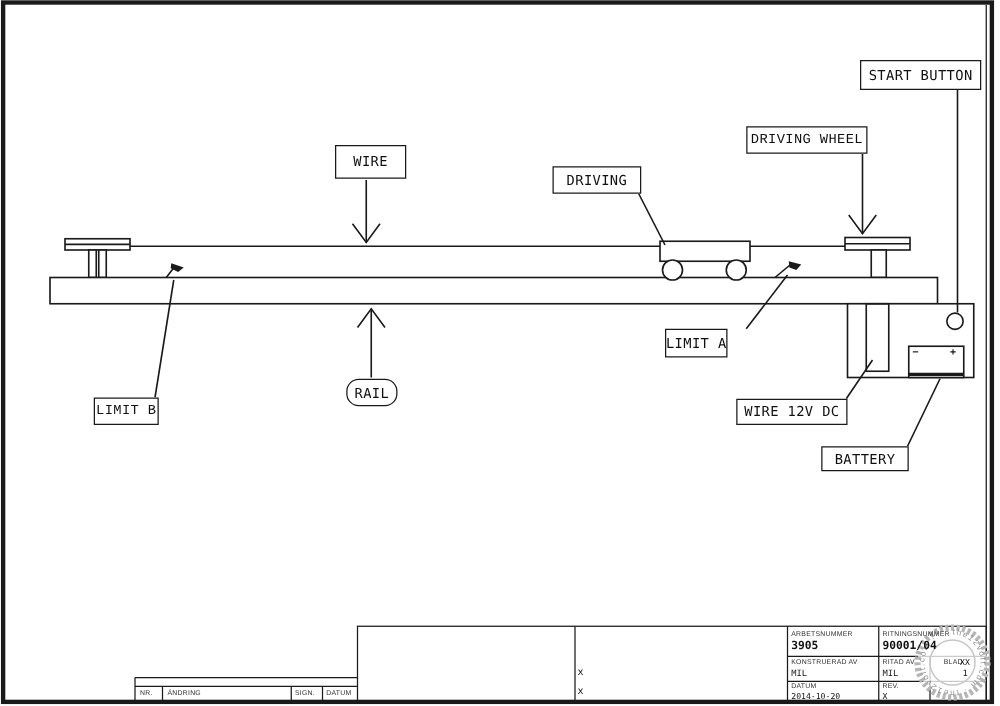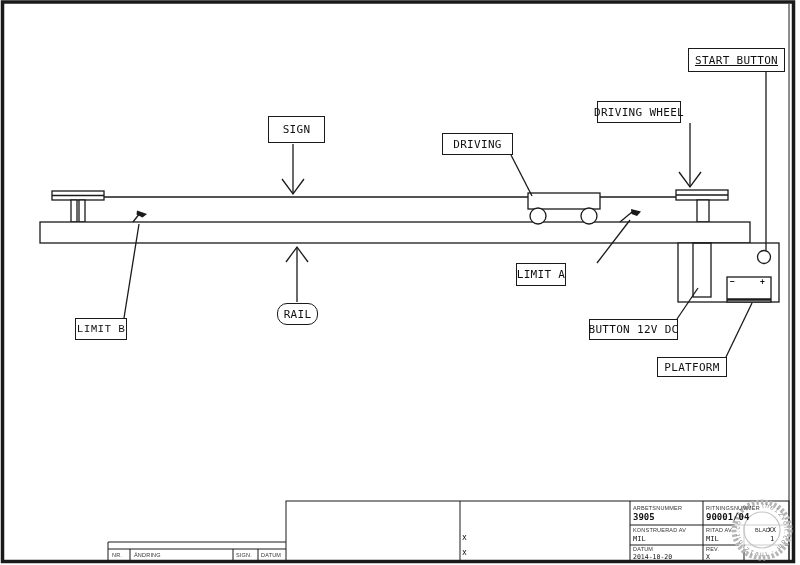--- a/index.html
+++ b/index.html
@@ -122,29 +122,29 @@
       <circle cx="762" cy="530" r="18" stroke="#c6c6c6" stroke-width="1.2"></circle>
       <defs>
         <path id="wm-ring" d="M 762,507.5 a 22.5,22.5 0 1 1 -0.01,0"></path>
       </defs>
       <text font-size="6.5" fill="#8f8f8f" stroke="none" letter-spacing="1.2" font-family="Liberation Sans, sans-serif">
         <textPath href="#wm-ring">the12volt.com · the12volt.com ·</textPath>
       </text>
     </g>
   </svg>
 
-  <div class="lbl" style="left:268px; top:116px; width:57px; height:27px;">SIGN</div>
+  <div class="lbl" style="left:268px; top:116px; width:57px; height:27px;">WIRE</div>
   <div class="lbl" style="left:442px; top:133px; width:71px; height:22px;">DRIVING</div>
-  <div class="lbl" style="left:597px; top:101px; width:84px; height:22px;">DRIVING WHEEL</div>
-  <div class="lbl" style="left:688px; top:48px; width:97px; height:24px;text-decoration:underline;">START BUTTON</div>
-  <div class="lbl" style="left:516px; top:263px; width:50px; height:23px;">LIMIT A</div>
+  <div class="lbl" style="left:597px; top:101px; width:97px; height:22px;font-family:Liberation Mono, monospace;">DRIVING WHEEL</div>
+  <div class="lbl" style="left:688px; top:48px; width:97px; height:24px;">START BUTTON</div>
+  <div class="lbl" style="left:532px; top:263px; width:50px; height:23px;">LIMIT A</div>
   <div class="lbl" style="left:75px; top:318px; width:52px; height:22px;font-family:Liberation Mono, monospace;">LIMIT B</div>
   <div class="lbl" style="left:277px; top:303px; width:41px; height:22px;border-radius:10px;">RAIL</div>
-  <div class="lbl" style="left:589px; top:319px; width:89px; height:21px;">BUTTON 12V DC</div>
-  <div class="lbl" style="left:657px; top:357px; width:70px; height:20px;">PLATFORM</div>
+  <div class="lbl" style="left:589px; top:319px; width:89px; height:21px;">WIRE 12V DC</div>
+  <div class="lbl" style="left:657px; top:357px; width:70px; height:20px;">BATTERY</div>
 
   <span class="batt-sign" style="left:730px; top:277px;">−</span>
   <span class="batt-sign" style="left:760px; top:277px;">+</span>
 
   <span class="tb-label" style="left:633px; top:505px;">ARBETSNUMMER</span>
   <span class="tb-value" style="left:633px; top:512px;">3905</span>
   <span class="tb-label" style="left:706px; top:505px;">RITNINGSNUMMER</span>
   <span class="tb-value" style="left:706px; top:512px;">90001/04</span>
 
   <span class="tb-label" style="left:633px; top:527px;">KONSTRUERAD AV</span>

